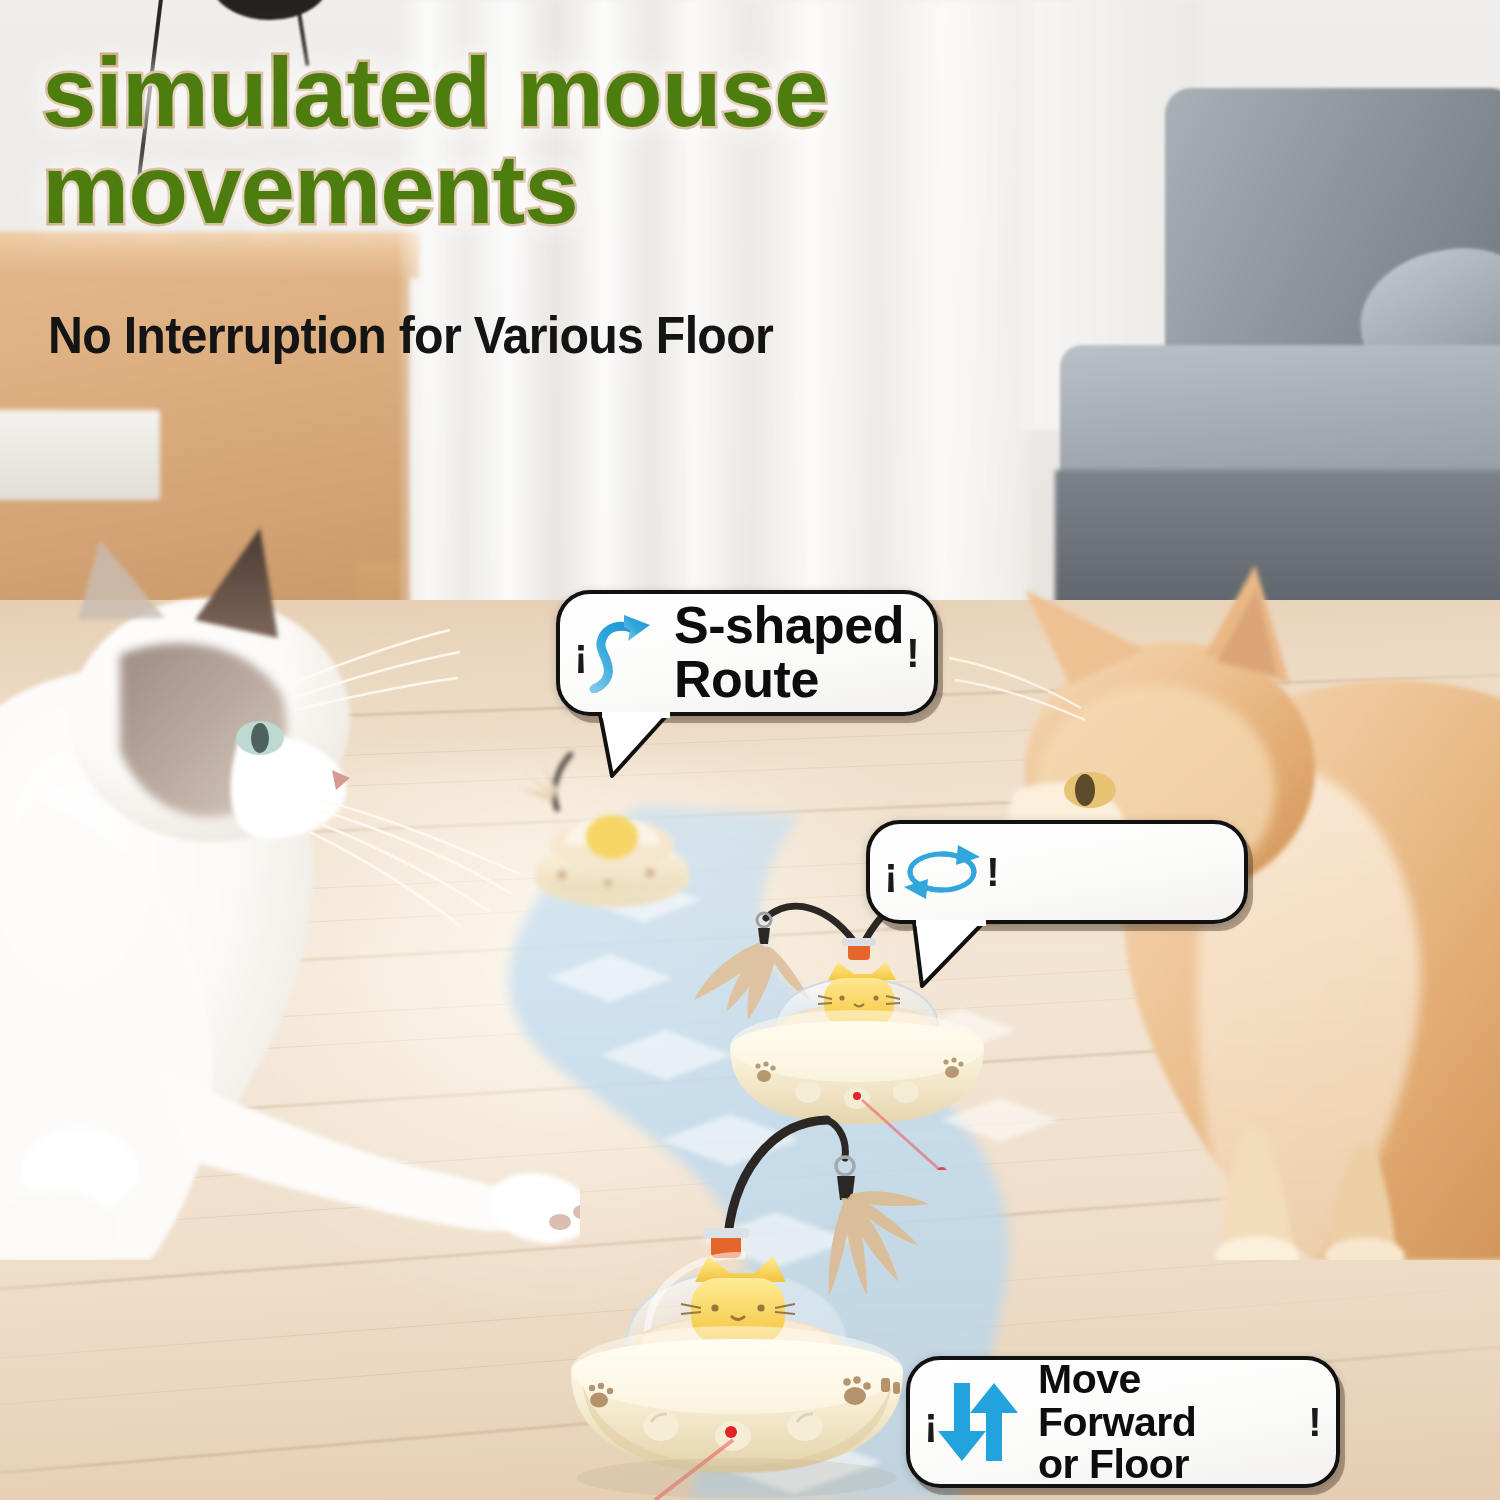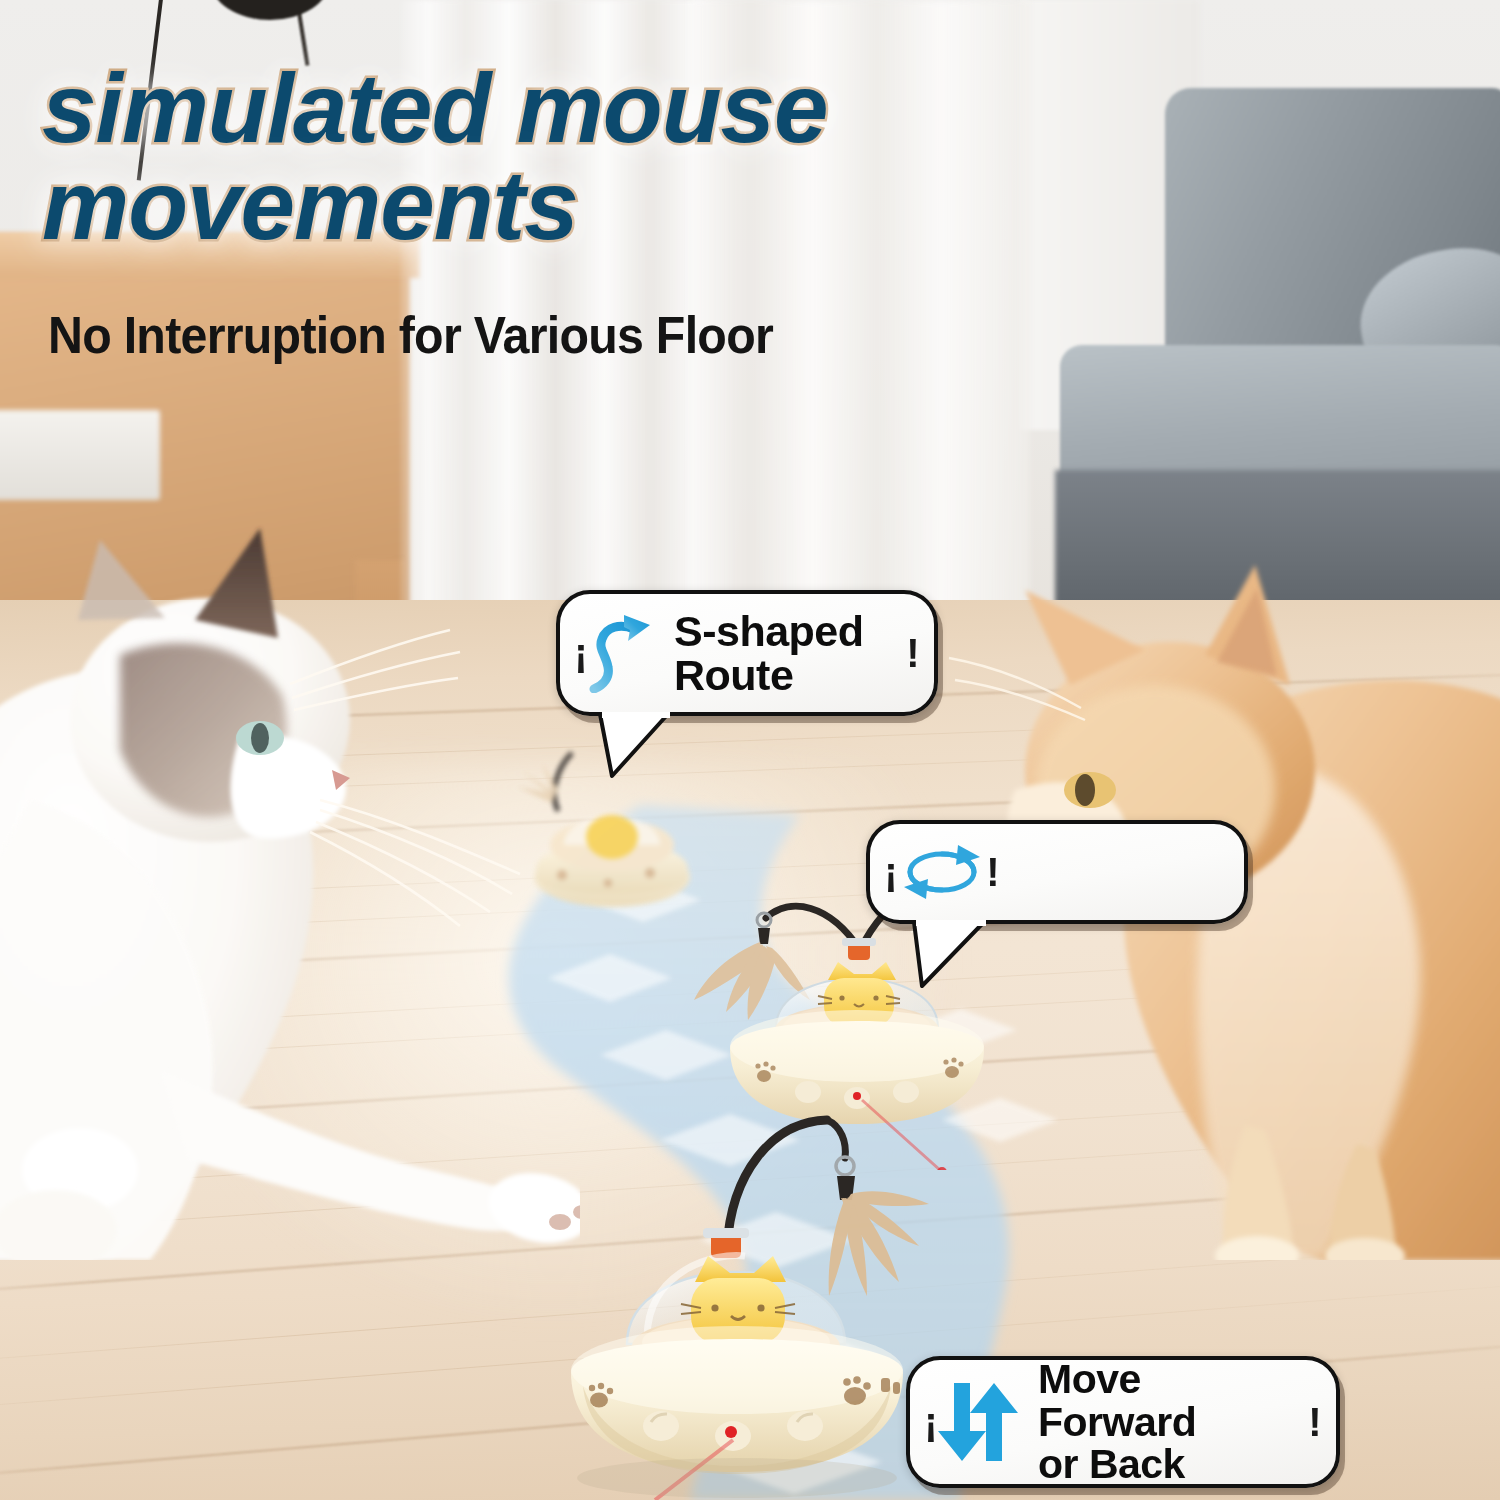--- a/index.html
+++ b/index.html
@@ -151,45 +151,44 @@
   .badge .ic { flex:0 0 auto; display:flex; align-items:center; justify-content:center; }
   .badge .txt {
     flex:1 1 auto; font-weight:700; color:#0d0d0d; letter-spacing:-0.5px;
     white-space:pre-line;
   }
   .tail { position:absolute; }
 
   #badge-s {
     left:556px; top:590px; width:382px; height:126px;
   }
-  #badge-s .txt { font-size:43px; line-height:1.03; padding-left:16px; }
+  #badge-s .txt { font-size:52px; line-height:1.03; padding-left:16px; }
   #badge-s .ic { width:70px; height:80px; }
 
   #badge-spin {
     left:866px; top:820px; width:382px; height:104px;
   }
   #badge-spin .txt { font-size:44px; line-height:1; padding-left:18px; }
   #badge-spin .ic { width:88px; height:58px; }
 
   #badge-move {
     left:906px; top:1356px; width:434px; height:132px;
   }
   #badge-move .txt { font-size:41px; line-height:1.04; padding-left:16px; }
   #badge-move .ic { width:84px; height:86px; }
 
   
   #headline {
-    position:absolute; left:42px; top:60px; width:1180px;
+    position:absolute; left:42px; top:44px; width:1180px;
     font-size:98px; font-weight:700; line-height:.99;
-    color:#0c4a6e;
+    color:#4d7c0f;
     -webkit-text-stroke:5px #c69a6b;
     paint-order:stroke fill;
     text-shadow:0 0 26px rgba(255,255,255,.95), 0 0 50px rgba(255,255,255,.7);
     letter-spacing:-1px;
-    font-style:italic;
   }
   #subtitle {
     position:absolute; left:48px; top:305px; width:1100px;
     font-size:52px; font-weight:700; color:#141414;
     letter-spacing:-0.8px;
     transform:scaleX(.93); transform-origin:left center;
   }
 </style>
 </head>
 <body>
@@ -624,20 +623,20 @@
 
   <div class="badge" id="badge-move">
     <span class="tick">¡</span>
     <span class="ic">
       <svg viewBox="0 0 84 86" width="84" height="86">
         <path d="M 22 4 L 22 52 L 6 52 L 30 82 L 54 52 L 38 52 L 38 4 Z" fill="#23a3dd" transform="translate(-6,0)"></path>
         <path d="M 60 82 L 60 34 L 44 34 L 68 4 L 92 34 L 76 34 L 76 82 Z" fill="#23a3dd" transform="translate(-12,0)"></path>
       </svg>
     </span>
     <span class="txt">Move Forward
-or Back</span>
+or Floor</span>
     <span class="tick">!</span>
   </div>
 
   <div id="headline">simulated mouse movements</div>
   <div id="subtitle">No Interruption for Various Floor</div>
 
 </div>
 
 </body></html>

